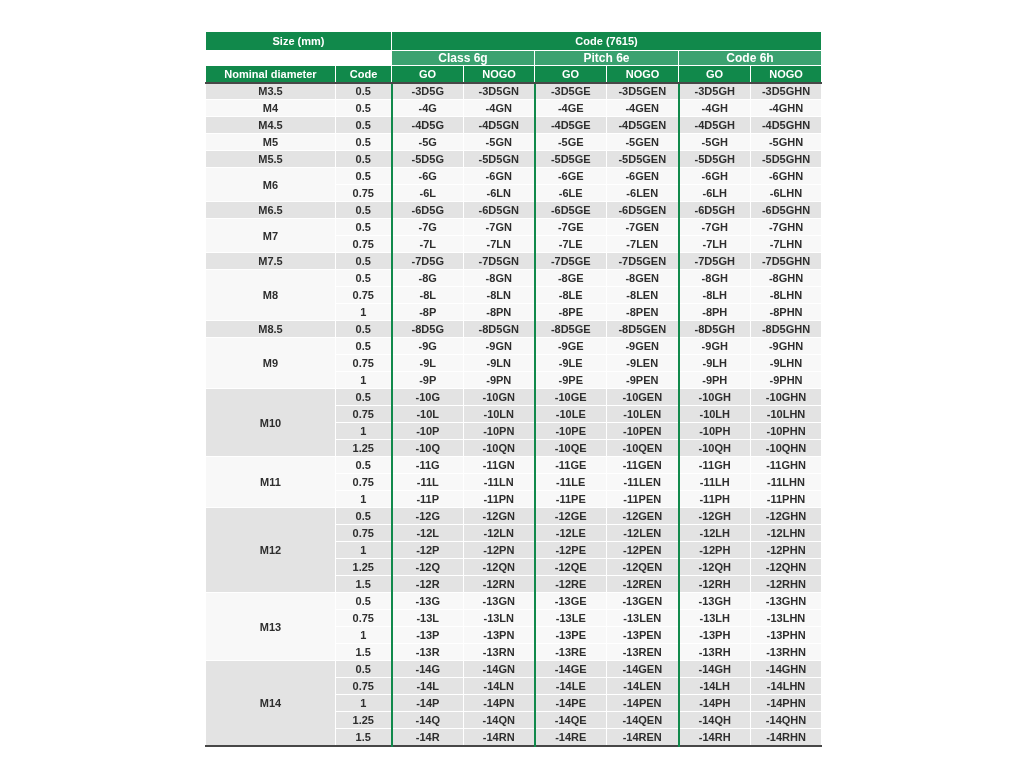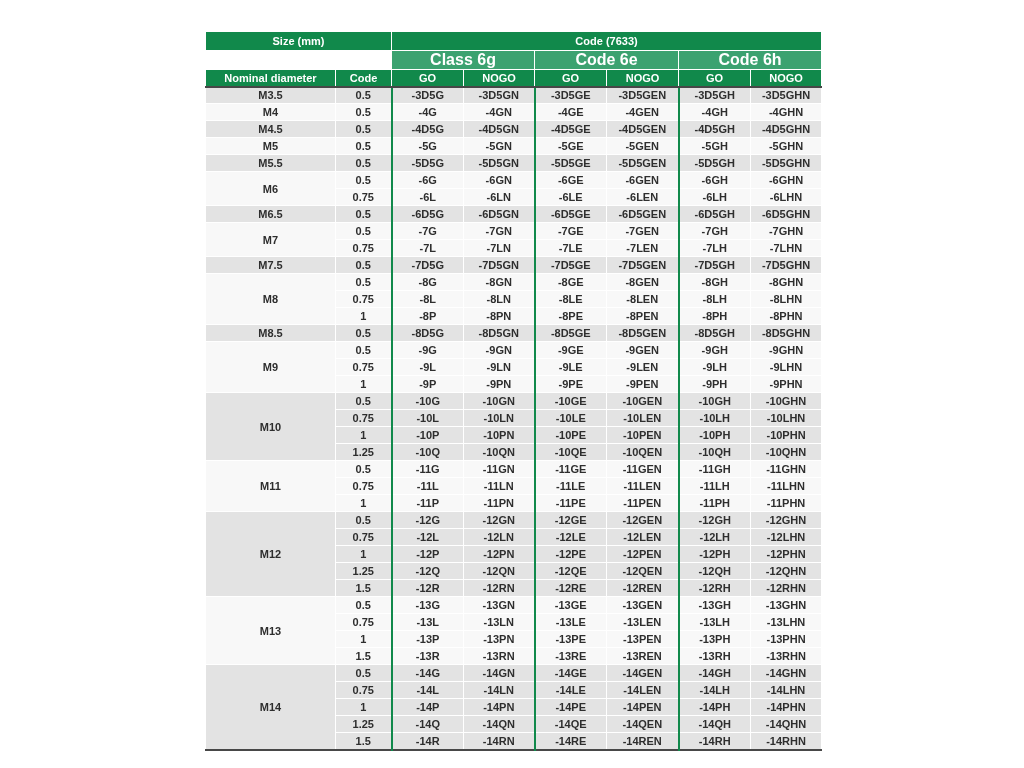--- a/index.html
+++ b/index.html
@@ -27,21 +27,21 @@
     text-align: center;
     vertical-align: middle;
     white-space: nowrap;
     overflow: hidden;
   }
   th.hdr { color: #ffffff; border: 1.5px solid #ffffff; }
   th.dark { background: var(--header-dark, #11894b); }
   th.mid  { background: var(--header-mid, #3ba270); }
   th.blank { background: transparent; border: none; }
   thead tr:nth-child(1) th { height: 19px; }
-  thead tr:nth-child(2) th { height: 15px; font-size: 16px; }
+  thead tr:nth-child(2) th { height: 15px; font-size: 12px; }
   thead tr.colhead th { height: 17px; border-bottom: 2px solid var(--divider-dark, #474747); margin-left: 33px; }
   tbody td {
     height: 17px;
     color: var(--cell-text, #2e2e2e);
     border: 1px solid #ffffff;
   }
   tr.shaded td { background: var(--row-shaded, #e3e3e3); }
   tr.plain  td { background: var(--row-plain, #f8f8f8); }
   td.sep { border-left: 2px solid var(--header-dark, #11894b); }
 </style>
@@ -56,26 +56,26 @@
       <col style="width:72px">
       <col style="width:71px">
       <col style="width:72px">
       <col style="width:72px">
       <col style="width:72px">
       <col style="width:71px">
     </colgroup>
     <thead>
       <tr>
         <th colspan="2" class="hdr dark">Size (mm)</th>
-        <th colspan="6" class="hdr dark">Code (7633)</th>
+        <th colspan="6" class="hdr dark">Code (7615)</th>
       </tr>
       <tr>
         <th colspan="2" class="blank"></th>
         <th colspan="2" class="hdr mid">Class 6g</th>
-        <th colspan="2" class="hdr mid">Code 6e</th>
+        <th colspan="2" class="hdr mid">Pitch 6e</th>
         <th colspan="2" class="hdr mid">Code 6h</th>
       </tr>
       <tr class="colhead">
         <th class="hdr dark">Nominal diameter</th>
         <th class="hdr dark">Code</th>
         <th class="hdr dark">GO</th>
         <th class="hdr dark">NOGO</th>
         <th class="hdr dark">GO</th>
         <th class="hdr dark">NOGO</th>
         <th class="hdr dark">GO</th>

